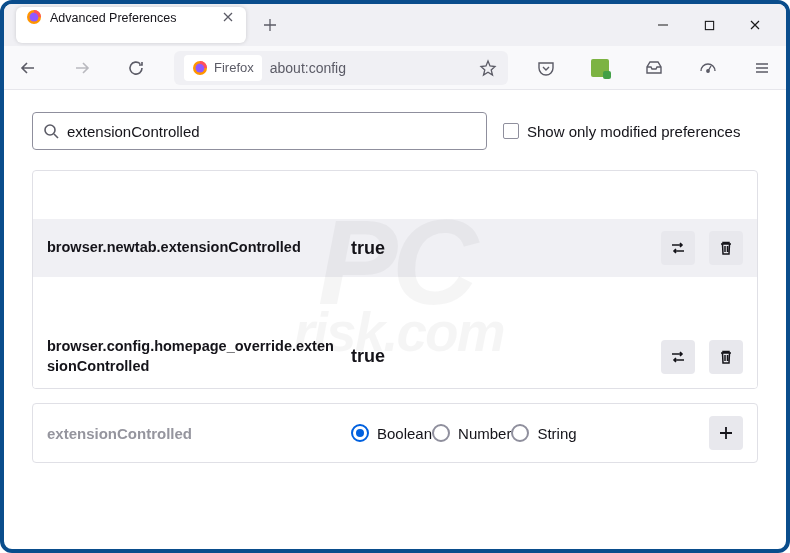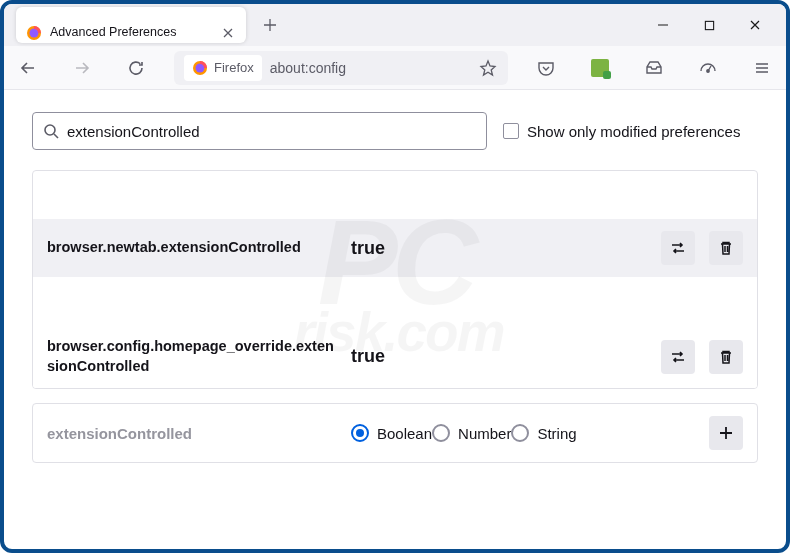--- a/index.html
+++ b/index.html
@@ -1,19 +1,19 @@
 <!DOCTYPE html>
 <html><head>
   <meta charset="utf-8">
   <style>
     * { box-sizing: border-box; margin: 0; padding: 0; font-family: -apple-system, BlinkMacSystemFont, "Segoe UI", sans-serif; }
     body { background: #fff; width: 790px; height: 553px; overflow: hidden; border: 4px solid #0a4d8c; border-radius: 12px; position: relative; }
     
     .titlebar { display: flex; align-items: center; height: 42px; background: #f0f0f4; padding: 0 8px; }
-    .tab { display: flex; align-items: flex-start; background: #fff; border-radius: 6px; padding: 18px 10px; margin: 13px 4px; height: 32px; max-width: 230px; flex: 0 0 230px; box-shadow: 0 0 4px rgba(0,0,0,0.15); }
+    .tab { display: flex; align-items: flex-end; background: #fff; border-radius: 6px; padding: 18px 10px; margin: 13px 4px; height: 32px; max-width: 230px; flex: 0 0 230px; box-shadow: 0 0 4px rgba(0,0,0,0.15); }
     .tab-favicon { width: 16px; height: 16px; margin-right: 8px; display:flex; align-items:center; justify-content:center; }
     .tab-title { flex: 1; font-size: 12.5px; color: #15141a; white-space: nowrap; overflow: hidden; text-overflow: ellipsis; }
     .tab-close { width: 16px; height: 16px; display:flex; align-items:center; justify-content:center; color: #5b5b66; cursor: pointer; margin-left: 6px; }
     .newtab-btn { width: 28px; height: 28px; display:flex; align-items:center; justify-content:center; color: #5b5b66; margin-left: 6px; cursor: pointer; }
     .winctrls { display: flex; margin-left: auto; gap: 0; }
     .winctrl { width: 46px; height: 42px; display:flex; align-items:center; justify-content:center; color:#1a1a1a; cursor:pointer; }
     
     .toolbar { display:flex; align-items:center; height: 44px; padding: 4px 8px; gap: 22px; background:#f9f9fb; border-bottom: 1px solid #e6e6eb; }
     .nav-btn { width:32px; height:32px; display:flex; align-items:center; justify-content:center; color:#5b5b66; cursor:pointer; border-radius:4px; }
     .nav-btn.disabled { opacity:0.4; }

